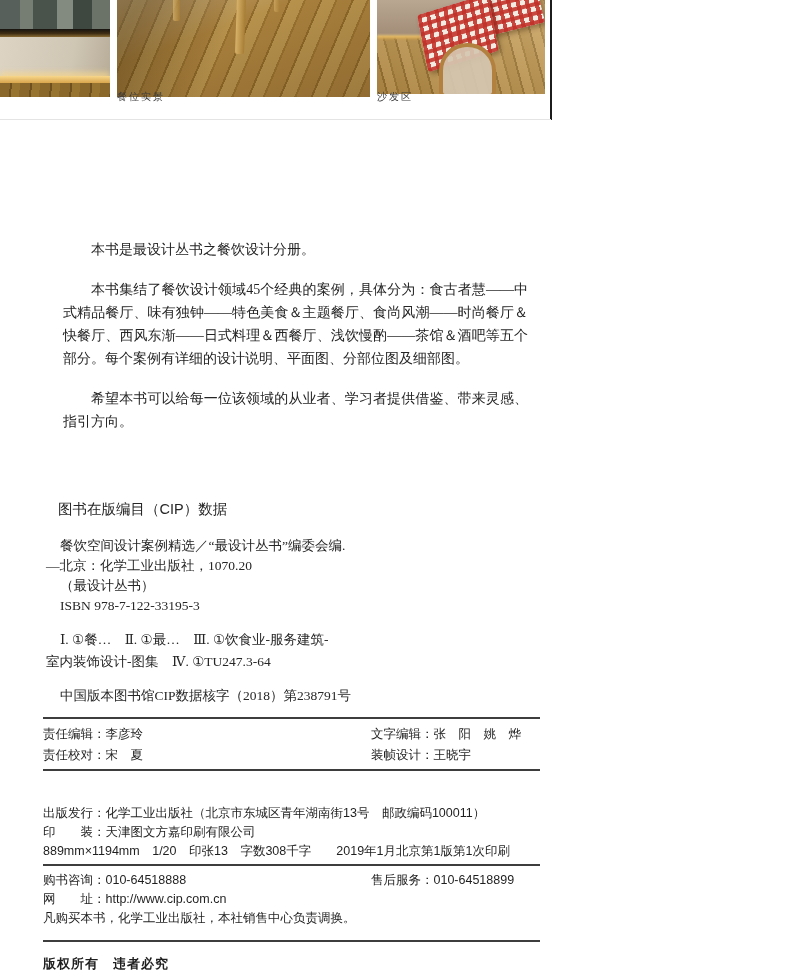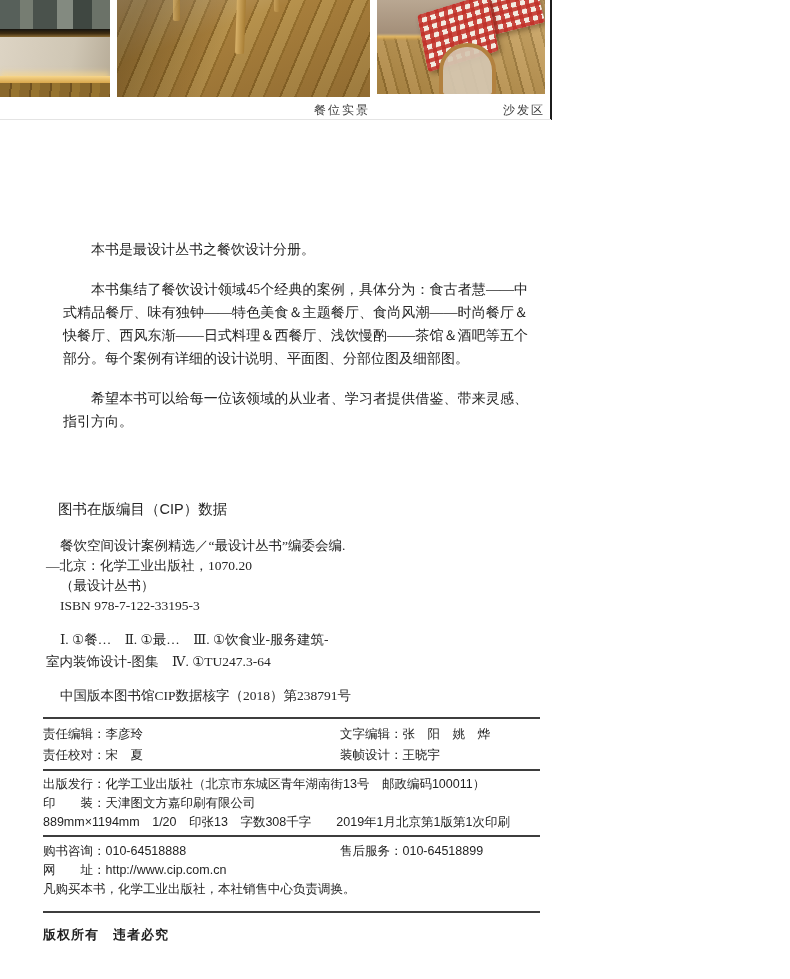--- a/index.html
+++ b/index.html
@@ -42,22 +42,22 @@
       background:linear-gradient(180deg,#f0cd7e,#c89744);filter:blur(1px);}
   .checker{position:absolute;background-color:#f3ece2;background-image:
       repeating-linear-gradient(0deg,rgba(193,48,40,.88) 0 4px,rgba(193,48,40,0) 4px 9px),
       repeating-linear-gradient(90deg,rgba(193,48,40,.88) 0 4px,rgba(193,48,40,0) 4px 9px);
       box-shadow:2px 3px 5px rgba(40,20,0,.35);}
   .pr-table1{left:26%;top:4%;width:44%;height:62%;transform:rotate(-17deg) skewX(-6deg);border-radius:4px;}
   .pr-table2{left:62%;top:-14%;width:36%;height:46%;transform:rotate(-14deg);border-radius:3px;}
   .pr-chair{position:absolute;left:37%;top:46%;width:29%;height:50%;
       border:4px solid #b2813f;border-radius:50% 50% 12% 12%;background:rgba(213,199,177,.92);}
 
-  .caption{position:absolute;top:102px;font-size:12px;color:#3b3b3b;
-      letter-spacing:2px;text-align:right;}
+  .caption{position:absolute;top:90px;font-size:10px;color:#3b3b3b;
+      letter-spacing:2px;text-align:left;}
   #caption-mid{left:117px;width:253px;}
   #caption-right{left:377px;width:168px;}
 
   .scan-vline{position:absolute;left:550px;top:0;width:2px;height:120px;background:#1c1c1c;}
   .scan-hline{position:absolute;left:0;top:119px;width:551px;height:1px;background:#e4e4e4;}
 
   
   .intro{position:absolute;left:46px;top:221px;width:499px;
       font-size:14px;line-height:23px;text-align:justify;color:#242424;}
   .intro p{margin:17px;text-indent:2em;}
@@ -70,24 +70,24 @@
   .ind{padding-left:14px;}
   .cip-class{margin-top:13px;}
   .cip-class .cip-line{line-height:22px;}
   .cip-record{margin-top:13px;}
 
   
   .colophon{position:absolute;left:43px;top:717px;width:497px;
       font-family:"Liberation Sans","DejaVu Sans",sans-serif;
       font-size:12.5px;color:#1f1f1f;}
   .rule{height:2px;background:#3d3d3d;}
-  .two-col{display:grid;grid-template-columns:297px 1fr;}
+  .two-col{display:grid;grid-template-columns:297px 1fr;gap:31px;}
   .staff{padding:5px 0 3px 0;}
   .staff div{line-height:21px;}
-  .publish{padding:4px 0 3px 0;}
+  .publish{padding:4px 0 3px 0;margin-top:29px;}
   .publish div{line-height:19px;}
   .contact{padding:5px 0 12px 0;}
   .contact div{line-height:19px;}
   .copyright{margin-top:13px;text-align:left;font-weight:bold;font-size:13px;letter-spacing:1px;}
 </style>
 </head>
 <body>
 
 <div>
 

